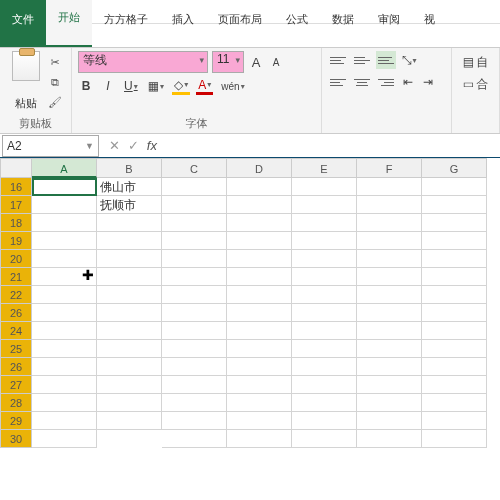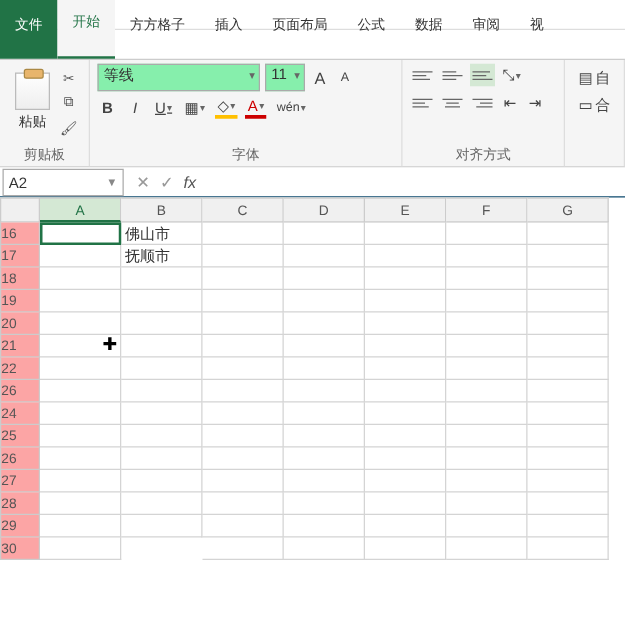--- a/index.html
+++ b/index.html
@@ -7,46 +7,46 @@
 .qat{height:24px;background:#fff;border-bottom:1px solid #ddd;display:flex;align-items:center;padding:0 4px;gap:2px}
 .qat-ico{width:18px;height:18px;display:flex;align-items:center;justify-content:center;cursor:pointer;color:#555}
 .qat-sep{width:1px;height:16px;background:#ccc;margin:0 2px}
 .tabs{height:24px;background:#fff;display:flex;align-items:end;border-bottom:1px solid #ccc}
 .tab{padding:20px 12px;font-size:11px;cursor:pointer;color:#333}
 .tab.file{background:#217346;color:#fff}
 .tab.active{color:#217346;border-bottom:2px solid #217346;background:#f5f5f5}
 .ribbon{height:86px;background:#f5f5f5;border-bottom:1px solid #ccc;display:flex}
 .grp{border-right:1px solid #ddd;padding:3px 6px 2px;display:flex;flex-direction:column;justify-content:space-between}
 .grp-lbl{font-size:11px;color:#666;text-align:center;padding-top:2px}
-.paste-big{width:40px;height:60px;display:flex;flex-direction:column;align-items:center;justify-content:center;cursor:pointer}
+.paste-big{width:40px;height:60px;display:flex;flex-direction:column;align-items:center;justify-content:space-between;cursor:pointer}
 .paste-ico{width:28px;height:30px;background:linear-gradient(#fff,#eee);border:1px solid #bbb;position:relative}
 .paste-ico:before{content:"";position:absolute;top:-4px;left:6px;width:14px;height:6px;background:#e8b56c;border:1px solid #aa8844;border-radius:2px}
 .small-btn{width:18px;height:18px;display:flex;align-items:center;justify-content:center;cursor:pointer;font-size:11px;color:#555}
 .font-row{display:flex;gap:4px;align-items:center;margin-bottom:4px}
-.font-sel{height:22px;border:1px solid #aaa;background:#86efac;font-size:12px;padding:0 16px 11px 4px;cursor:pointer;position:relative}
+.font-sel{height:22px;border:1px solid #aaa;background:#f9a8d4;font-size:12px;padding:0 16px 11px 4px;cursor:pointer;position:relative}
 .font-sel:after{content:"▾";position:absolute;right:3px;top:3px;color:#666;font-size:9px}
 .fname{width:130px}
 .fsize{width:32px}
 .btn-row{display:flex;gap:6px;align-items:center}
 .fbtn{min-width:16px;height:18px;display:flex;align-items:center;justify-content:center;cursor:pointer;font-size:12px;color:#444;padding:0 2px}
 .dd:after{content:"▾";font-size:8px;margin-left:1px;color:#666}
 .align-grid{display:flex;flex-direction:column;gap:4px}
 .align-row{display:flex;gap:4px}
 .abtn{width:20px;height:18px;cursor:pointer;display:flex;flex-direction:column;justify-content:center;gap:2px;padding:0 2px}
 .abtn span{height:1px;background:#666}
 .cellref{height:24px;display:flex;align-items:center;border-bottom:1px solid #0c4a6e;background:#fff}
 .namebox{width:97px;height:22px;border:1px solid #aaa;padding:0 4px;font-size:12px;display:flex;align-items:center;justify-content:space-between;cursor:text;margin:0 2px}
 .fx-area{display:flex;align-items:center;gap:8px;padding:0 8px;color:#999}
 .fx-btn{cursor:pointer;font-size:13px}
 .grid-area{display:flex}
 .row-hdrs{width:32px}
 .hdr-corner{height:20px;border:1px solid #ccc;background:#f0f0f0}
 .col-hdr{height:20px;border:1px solid #ccc;border-left:none;background:#f0f0f0;text-align:center;font-size:11px;line-height:20px;color:#555;cursor:pointer}
 .col-hdr.sel{background:#d4e8d4;color:#217346;border-bottom:2px solid #217346}
-.row-hdr{height:18px;border:1px solid #ccc;border-top:none;background:#fca5a5;font-size:11px;line-height:18px;color:#555;cursor:pointer}
+.row-hdr{height:18px;border:1px solid #ccc;border-top:none;background:#eab308;text-align:center;font-size:11px;line-height:18px;color:#555;cursor:pointer}
 .cols{display:flex;flex:1}
 .col{flex-shrink:0}
 .cell{height:18px;border-right:1px solid #d4d4d4;border-bottom:1px solid #d4d4d4;font-size:12px;padding:0 3px;line-height:18px;overflow:hidden;white-space:nowrap;cursor:cell}
 .cell.active{border:2px solid #217346;height:18px;line-height:14px}
 .cursor-cross{position:absolute;left:82px;top:267px;font-size:14px;color:#000;pointer-events:none}
 </style>
 </head>
 <body>
 
 <div class="qat">
@@ -141,21 +141,20 @@
           <div class="abtn">
               <span style="width:100%;margin-left:auto"></span>
               <span style="width:60%;margin-left:auto"></span>
               <span style="width:80%;margin-left:auto"></span>
             </div>
           <div class="fbtn">⇤</div>
           <div class="fbtn">⇥</div>
         </div>
       </div>
     </div>
-    <div class="grp-lbl">对齐方式</div>
   </div>
 
   <div class="grp" style="flex:1">
     <div style="display:flex;flex-direction:column;gap:4px;padding-top:2px">
       <div class="fbtn">
           <span style="margin-right:2px">▤</span>
           <span>自</span>
         </div>
       <div class="fbtn">
           <span style="margin-right:2px">▭</span>

